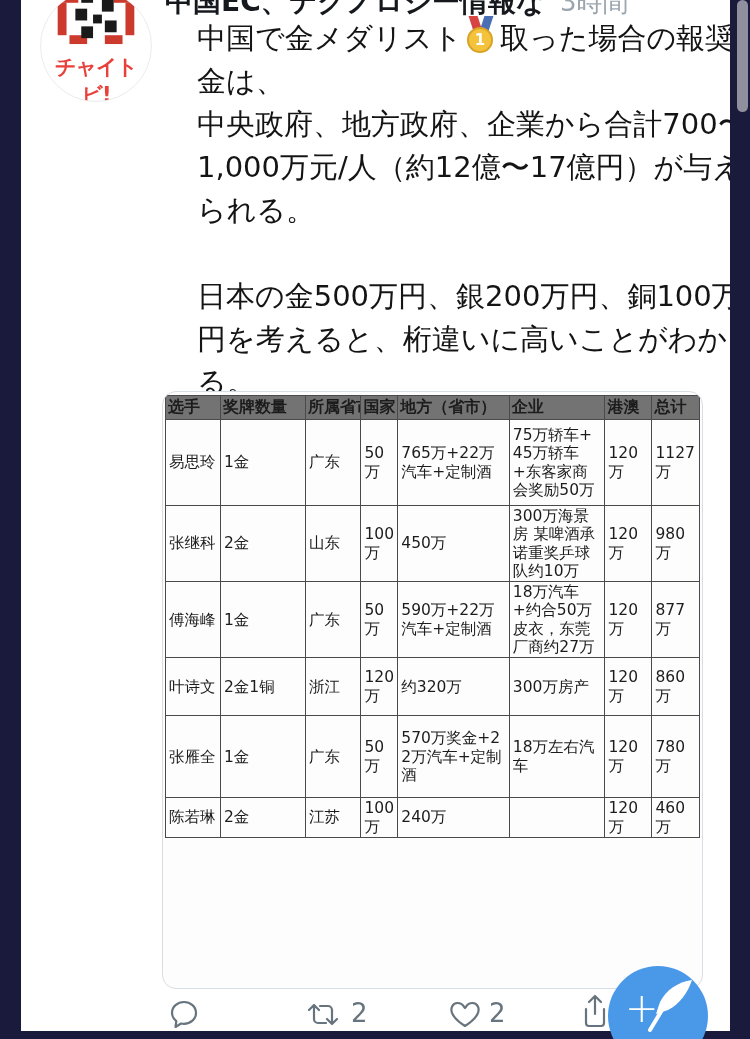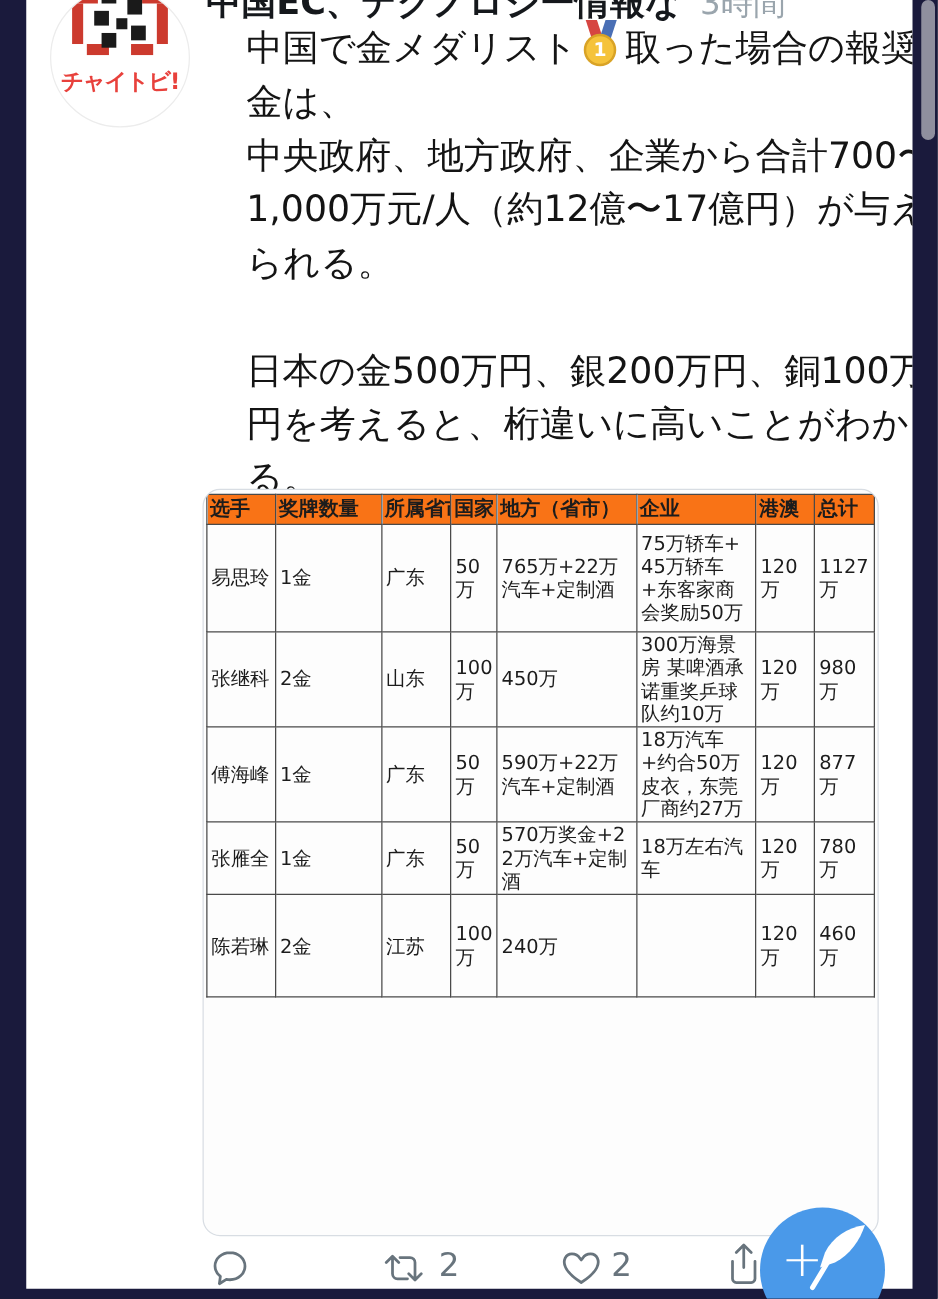--- a/index.html
+++ b/index.html
@@ -14,21 +14,21 @@
     background:#ffffff;overflow:hidden;
   }
   
   .scrollbar{position:absolute;top:0;right:2px;width:11px;height:112px;border-radius:6px;background:#8f8f9e;}
   
   .avatar{
     position:absolute;left:19px;top:-10px;width:112px;height:112px;border-radius:50%;
     background:#fff;border:1px solid #ececec;text-align:center;overflow:hidden;
     box-shadow:0 0 0 2px #fff;
   }
-  .avatar-caption{margin-top:2px;font-size:18px;font-weight:bold;color:#e8413c;letter-spacing:-1px;}
+  .avatar-caption{margin-top:2px;font-size:21px;font-weight:bold;color:#e8413c;letter-spacing:-1px;}
   
   .author{position:absolute;left:144px;top:-17px;width:420px;font-size:28px;font-weight:bold;color:#15181c;white-space:nowrap;}
   .timestamp{position:absolute;left:539px;top:-15px;font-size:26px;color:#9aa5ad;}
   
   .tweet-body{position:absolute;left:144px;top:16px;width:556px;font-size:29px;line-height:43px;color:#141414;margin-left:32px;}
   .tweet-body p{margin:0;}
   .gap{height:43px;}
   .tweet-link{color:#4a99e0;text-decoration:none;display:inline-block;}
   
   .medal{display:inline-block;width:30px;height:40px;vertical-align:-8px;position:relative;margin:0 4px;}
@@ -41,21 +41,21 @@
     line-height:23px;text-align:center;
   }
   
   .image-card{
     position:absolute;left:141px;top:391px;width:541px;height:598px;
     background:#fdfdfd;border:1px solid #d8dde3;border-radius:14px;
     padding:3px 2px 10px 2px;overflow:hidden;
   }
   table.reward{width:100%;border-collapse:collapse;table-layout:fixed;font-size:15.5px;color:#1c1c1c;}
   .reward th{
-    background:#f97316;font-weight:bold;text-align:left;font-size:16px;
+    background:#737373;font-weight:bold;text-align:left;font-size:16px;
     border:1px solid #4a4a4a;padding:1px 2px;height:24px;white-space:nowrap;overflow:hidden;
   }
   .reward td{
     border:1px solid #4a4a4a;padding:1px 3px;line-height:1.18;vertical-align:middle;
     word-break:break-all;overflow:hidden;
   }
   .reward tbody tr:nth-child(1) td{height:86px}
   .reward tbody tr:nth-child(2) td{height:72px}
   .reward tbody tr:nth-child(3) td{height:44px}
   .reward tbody tr:nth-child(4) td{height:58px}
@@ -164,20 +164,30 @@
               <td>傅海峰</td>
               <td>1金</td>
               <td>广东</td>
               <td>50万</td>
               <td>590万+22万汽车+定制酒</td>
               <td>18万汽车+约合50万皮衣，东莞厂商约27万</td>
               <td>120万</td>
               <td>877万</td>
             </tr>
             <tr>
+              <td>叶诗文</td>
+              <td>2金1铜</td>
+              <td>浙江</td>
+              <td>120万</td>
+              <td>约320万</td>
+              <td>300万房产</td>
+              <td>120万</td>
+              <td>860万</td>
+            </tr>
+            <tr>
               <td>张雁全</td>
               <td>1金</td>
               <td>广东</td>
               <td>50万</td>
               <td>570万奖金+22万汽车+定制酒</td>
               <td>18万左右汽车</td>
               <td>120万</td>
               <td>780万</td>
             </tr>
             <tr>

